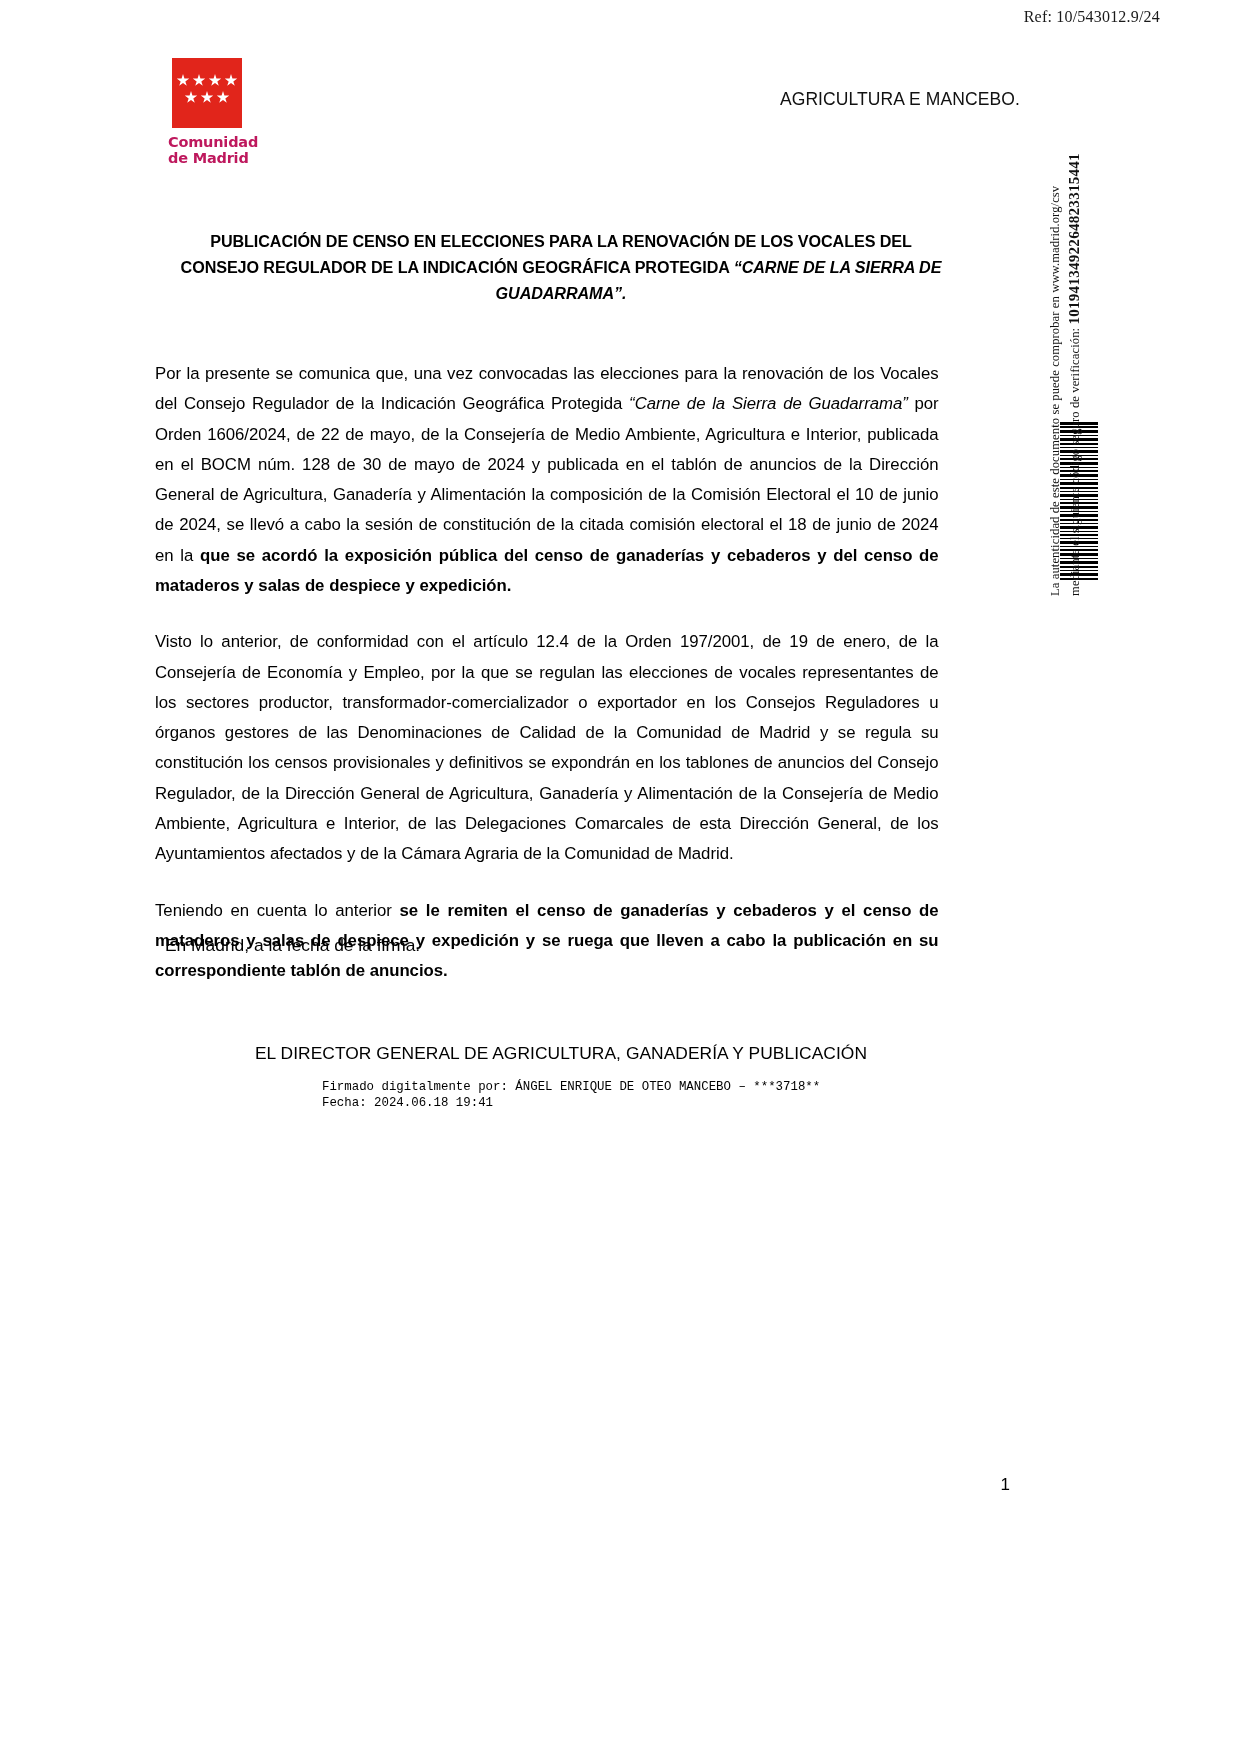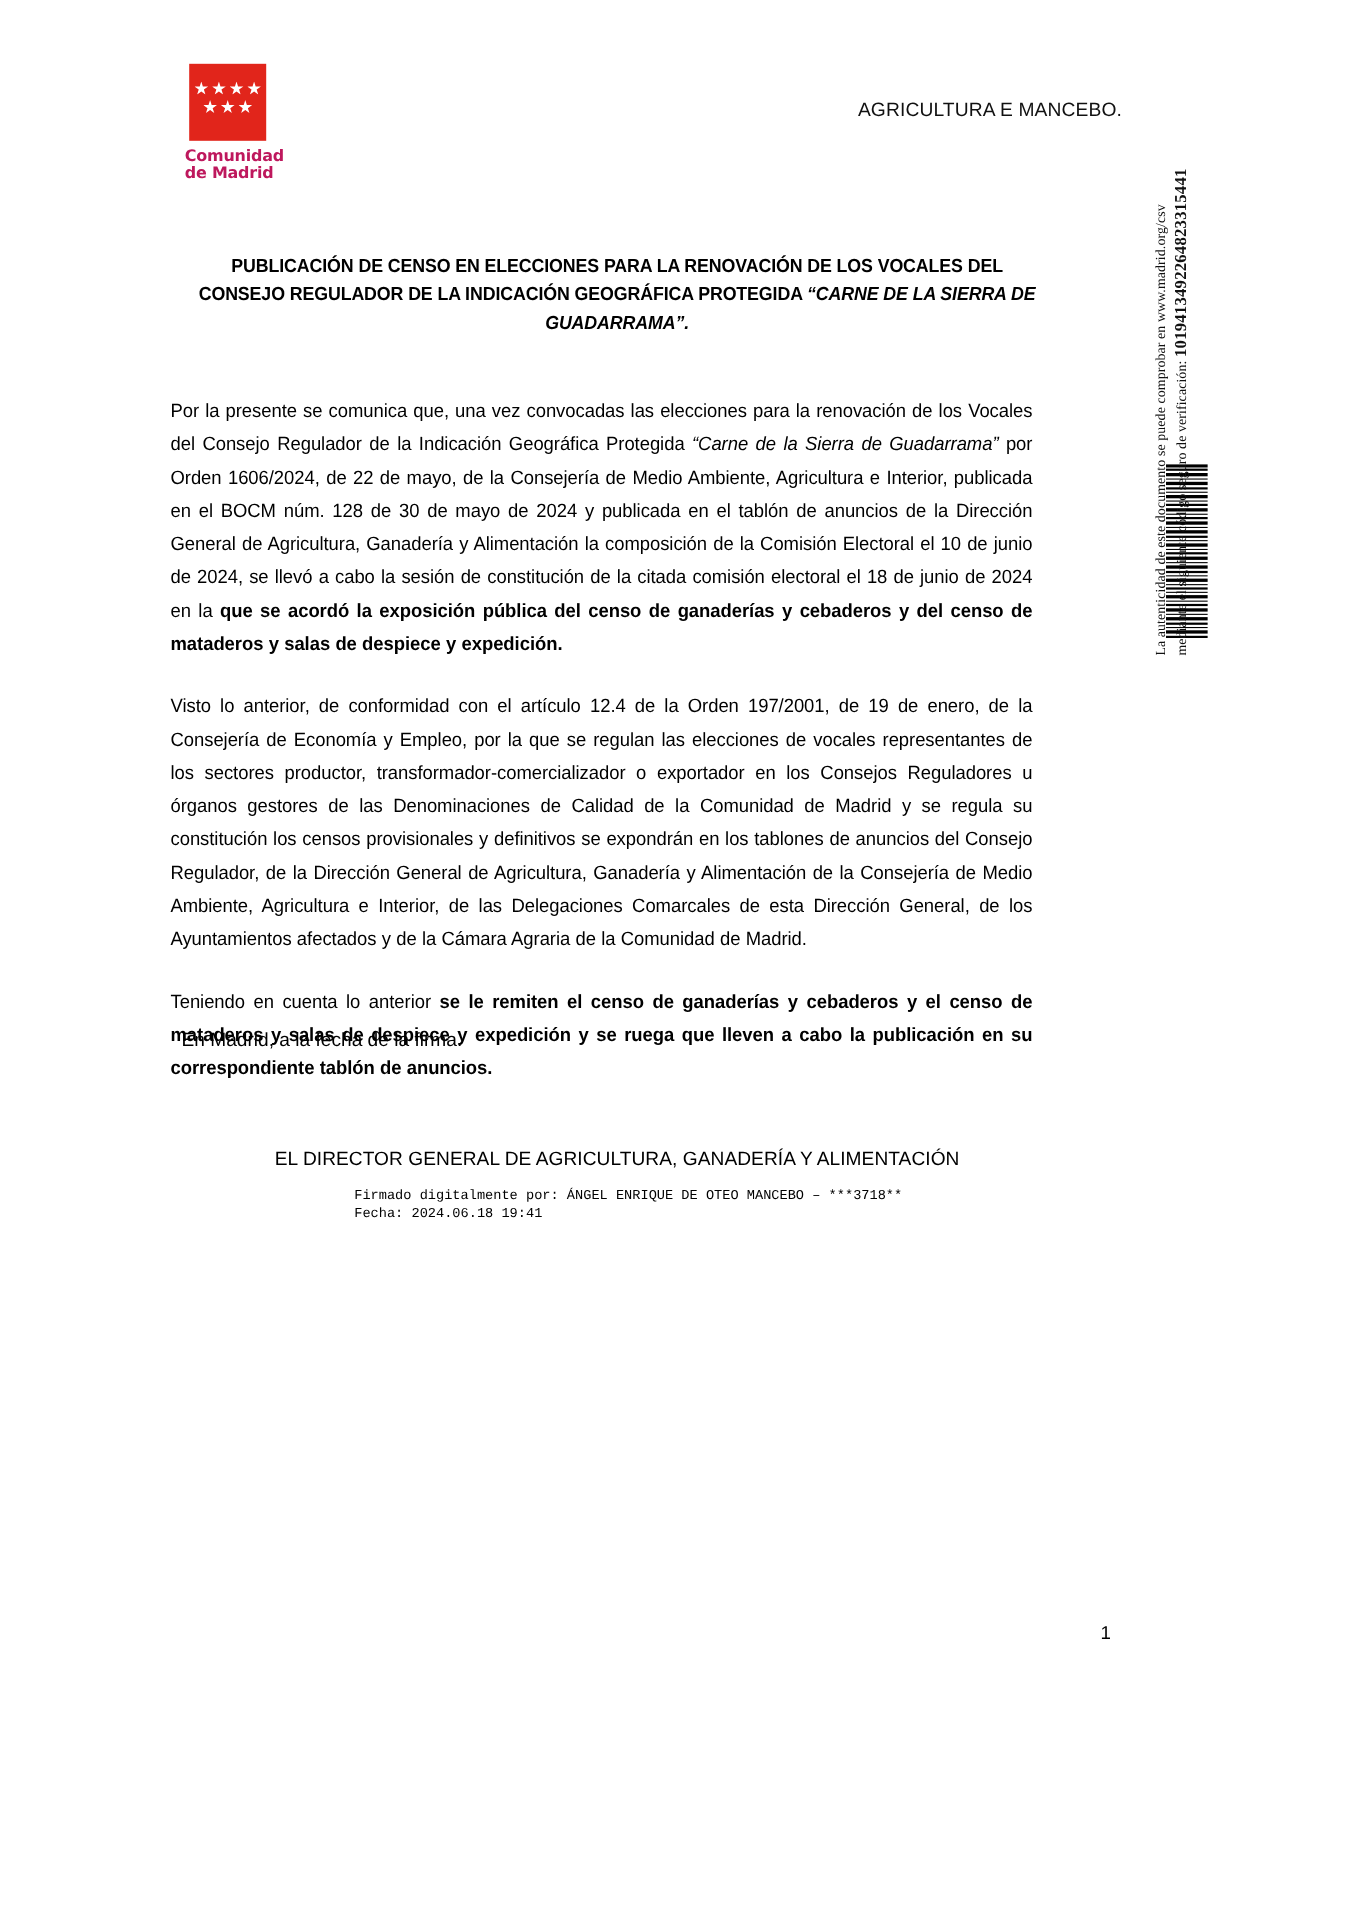--- a/index.html
+++ b/index.html
@@ -191,20 +191,21 @@
     width: 1010px;
     text-align: right;
     font-size: 17px;
   }
 </style>
 </head>
 <body>
 
 <div class="page">
 
+  <div class="ref">Ref: 10/543012.9/24</div>
 
   <div class="logo-block">
     <div class="logo-square">
       <div class="stars-row top">
         <span class="star"></span>
         <span class="star"></span>
         <span class="star"></span>
         <span class="star"></span>
       </div>
       <div class="stars-row bottom">
@@ -232,21 +233,21 @@
     <p class="para"><span>Por la presente se comunica que, una vez convocadas las elecciones para la renovación de los Vocales del Consejo Regulador de la Indicación Geográfica Protegida </span><i>“Carne de la Sierra de Guadarrama”</i><span> por Orden 1606/2024, de 22 de mayo, de la Consejería de Medio Ambiente, Agricultura e Interior, publicada en el BOCM núm. 128 de 30 de mayo de 2024 y publicada en el tablón de anuncios de la Dirección General de Agricultura, Ganadería y Alimentación la composición de la Comisión Electoral el 10 de junio de 2024, se llevó a cabo la sesión de constitución de la citada comisión electoral el 18 de junio de 2024 en la </span><b>que se acordó la exposición pública del censo de ganaderías y cebaderos y del censo de mataderos y salas de despiece y expedición.</b></p>
 
     <p class="para">Visto lo anterior, de conformidad con el artículo 12.4 de la Orden 197/2001, de 19 de enero, de la Consejería de Economía y Empleo, por la que se regulan las elecciones de vocales representantes de los sectores productor, transformador-comercializador o exportador en los Consejos Reguladores u órganos gestores de las Denominaciones de Calidad de la Comunidad de Madrid y se regula su constitución los censos provisionales y definitivos se expondrán en los tablones de anuncios del Consejo Regulador, de la Dirección General de Agricultura, Ganadería y Alimentación de la Consejería de Medio Ambiente, Agricultura e Interior, de las Delegaciones Comarcales de esta Dirección General, de los Ayuntamientos afectados y de la Cámara Agraria de la Comunidad de Madrid.</p>
 
     <p class="para last-of-body"><span>Teniendo en cuenta lo anterior </span><b>se le remiten el censo de ganaderías y cebaderos y el censo de mataderos y salas de despiece y expedición y se ruega que lleven a cabo la publicación en su correspondiente tablón de anuncios.</b></p>
 
   </div>
 
   <div class="en-madrid">En Madrid, a la fecha de la firma.</div>
 
-  <div class="sig-title">EL DIRECTOR GENERAL DE AGRICULTURA, GANADERÍA Y ALIMENTACIÓN</div>
+  <div class="sig-title">EL DIRECTOR GENERAL DE AGRICULTURA, GANADERÍA Y PUBLICACIÓN</div>
   <div class="sig-stamp"><span>Firmado digitalmente por: ÁNGEL ENRIQUE DE OTEO MANCEBO – ***3718**</span>
 <span>Fecha: 2024.06.18 19:41</span></div>
 
   <div class="barcode">
     <svg width="38" height="158" viewBox="0 0 38 158" xmlns="http://www.w3.org/2000/svg" aria-hidden="true">
       <rect x="0" y="0" width="38" height="158" fill="#ffffff"></rect>
       <g fill="#000000">
         <rect x="0" y="0" width="38" height="3"></rect>
         <rect x="0" y="4" width="38" height="2"></rect>
         <rect x="0" y="8" width="38" height="3"></rect>

